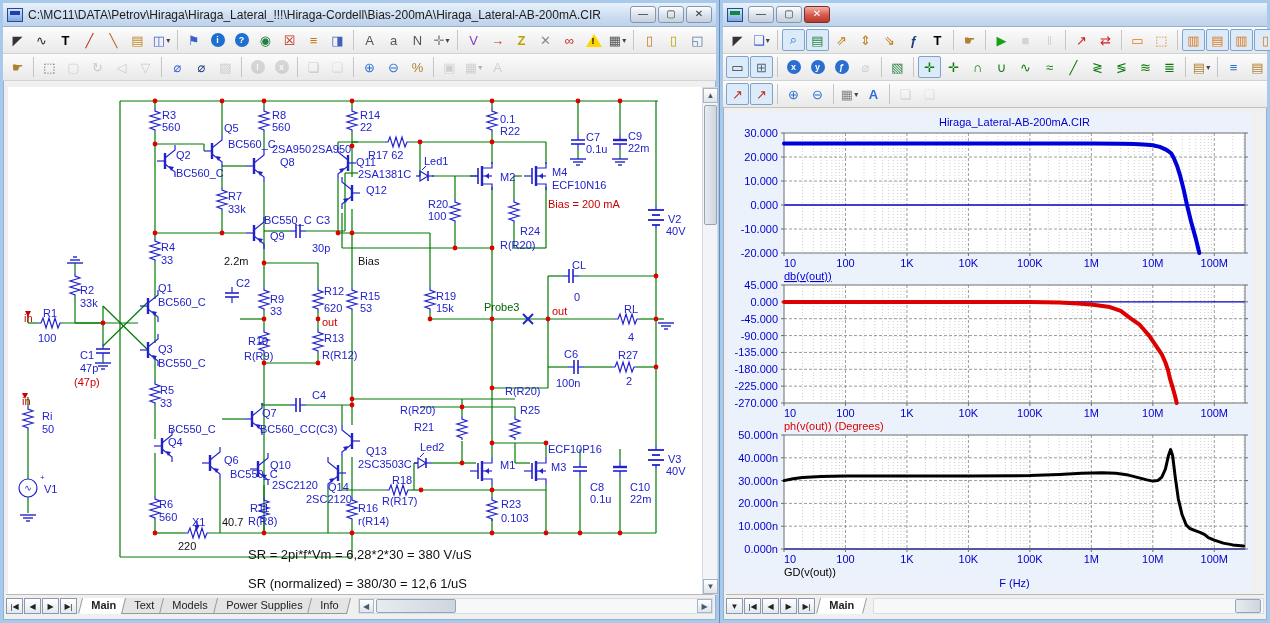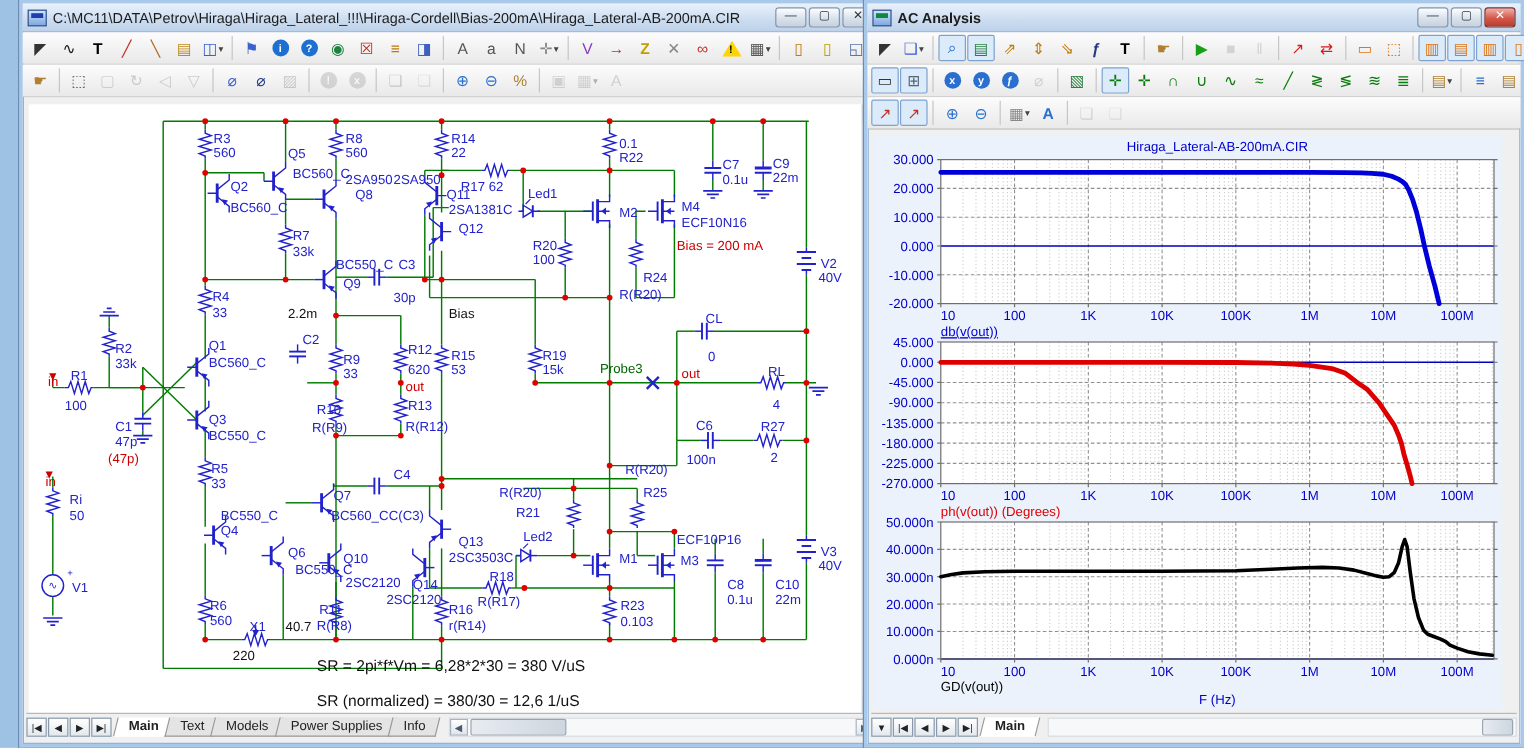--- a/index.html
+++ b/index.html
@@ -1,18 +1,18 @@
 <!DOCTYPE html>
 <html><head>
 <meta charset="utf-8">
 <style>
   * { margin:0; padding:0; box-sizing:border-box; }
   html,body { width:1270px; height:623px; overflow:hidden; background:#9ec2e4; font-family:"Liberation Sans", sans-serif; }
   .win { position:absolute; top:0; height:623px; border:3px solid #a8c9ea; outline:1px solid #6d8cb0; background:#f0f0f0; box-shadow: inset 0 0 0 1px #8fb4d9; }
-  #lwin { left:16px; width:719px; }
+  #lwin { left:0; width:719px; }
   #rwin { left:720px; width:550px; }
   .titlebar { height:24px; background:linear-gradient(#e9f2fc,#cbdcf0 60%,#bdd2ea); border-bottom:1px solid #96b1cd; display:flex; align-items:center; padding:0 4px; gap:5px; }
   .titlebar .ttl { font-size:12px; color:#1c1c1c; white-space:nowrap; overflow:hidden; flex:1; }
   .appico { width:16px; height:14px; border:1px solid #2a4a8a; background:linear-gradient(#cfe4ff,#7fa8e0); position:relative; flex:none; }
   .appico:before { content:""; position:absolute; left:2px; top:2px; right:2px; height:4px; background:#1c3fae; }
   .appico.plot:before { background:#0a8a3a; }
   .winbtns { display:flex; gap:2px; flex:none; }
   .wbtn { width:26px; height:17px; border:1px solid #8796a8; border-radius:3px; background:linear-gradient(#fdfeff,#d9e2ec 55%,#c6d2de); font-size:10px; line-height:14px; text-align:center; color:#333; }
   .wbtn.close-red { background:linear-gradient(#f2b0a6,#d4584a 55%,#b83a2c); color:#fff; border-color:#7d2e24; }
   .toolbar { display:flex; align-items:center; padding:2px 3px; gap:1px; background:linear-gradient(#fcfcfc,#e9e9e9); border-bottom:1px solid #d2d2d2; }
@@ -780,21 +780,20 @@
       <div class="sbBtn" style="left:0; top:0; height:14px; line-height:13px;">◀</div>
       <div class="sbThumb" style="left:17px; top:0px; width:80px; height:14px;"></div>
       <div class="sbBtn" style="right:0; top:0; height:14px; line-height:13px;">▶</div>
     </div>
   </div>
 </div>
 
 <div class="win" id="rwin">
   <div class="titlebar">
     <div class="appico plot"></div>
-    <div class="ttl" style="font-weight:bold;">AC Analysis</div>
     <div class="winbtns">
       <div class="wbtn">—</div>
       <div class="wbtn">▢</div>
       <div class="wbtn close-red">✕</div>
     </div>
   </div>
   <div class="toolbar">
       <div class="tbtn">
         <span style="color: rgb(51, 51, 51);">◤</span>
       </div>

